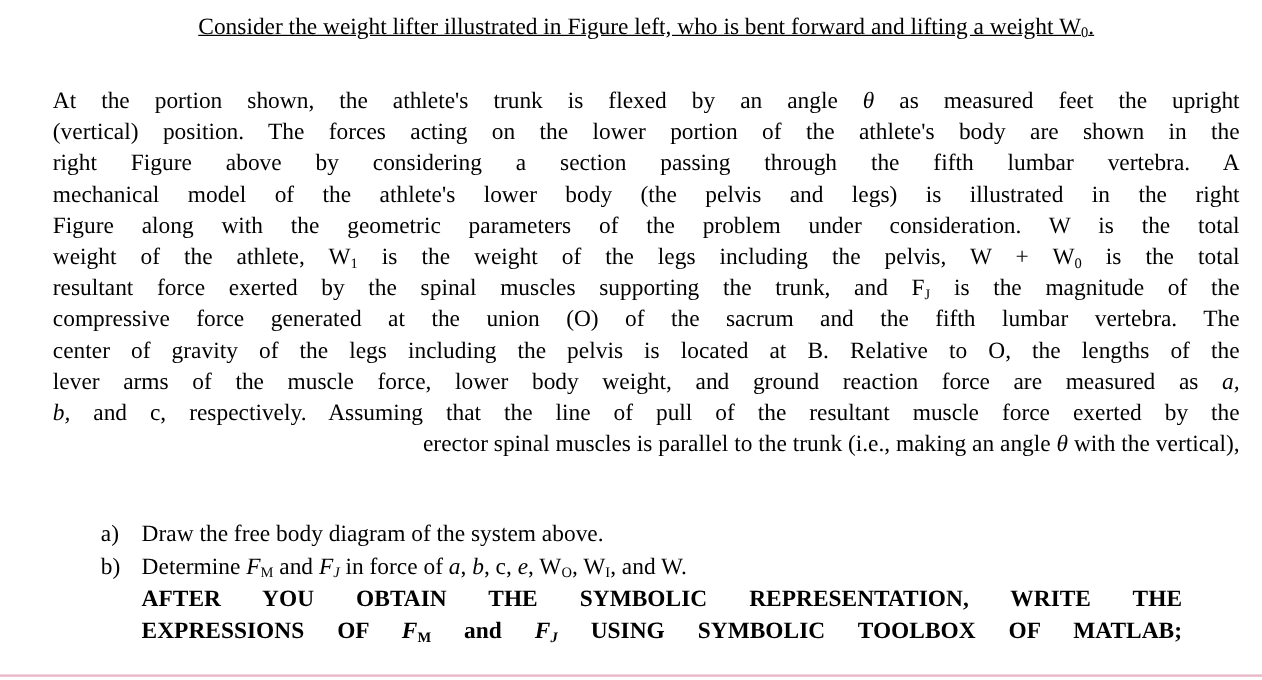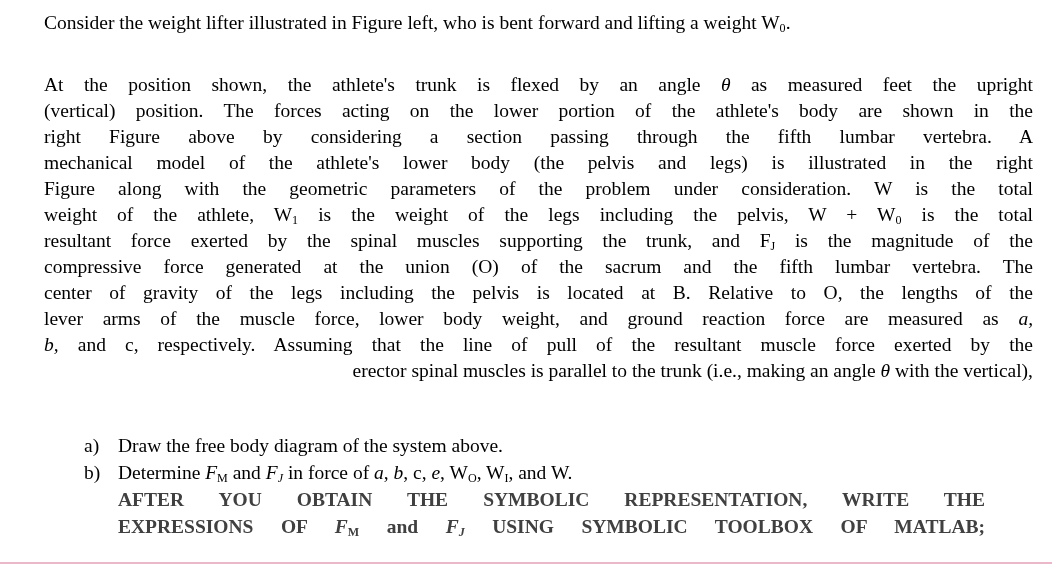--- a/index.html
+++ b/index.html
@@ -28,21 +28,22 @@
     text-align: justify;
     text-align-last: justify;
     white-space: normal;
   }
   .tline.last {
     text-align: right;
     text-align-last: auto;
   }
   .single-line {
     line-height: 26px;
-    text-align: left;
+    text-align: center;
+    text-decoration: underline;
   }
   .para2 {
     margin-top: 36px;
   }
   .problems {
     margin-top: 48px;
     padding-left: 40px; 
   }
   .pitem {
     display: flex;
@@ -82,21 +83,21 @@
 </style>
 </head>
 <body>
 
 <div class="page">
   <div class="content">
 
     <div class="single-line"><span>Consider the weight lifter illustrated in Figure left, who is bent forward and lifting a weight W</span><sub>0</sub><span>.</span></div>
 
     <div class="para2">
-        <div class="tline"><span>At the position shown, the athlete's trunk is flexed by an angle </span><span class="it">θ</span><span> as measured feet the upright</span></div>
+        <div class="tline"><span>At the portion shown, the athlete's trunk is flexed by an angle </span><span class="it">θ</span><span> as measured feet the upright</span></div>
         <div class="tline"><span>(vertical) position. The forces acting on the lower portion of the athlete's body are shown in the</span></div>
         <div class="tline"><span>right Figure above by considering a section passing through the fifth lumbar vertebra. A</span></div>
         <div class="tline"><span>mechanical model of the athlete's lower body (the pelvis and legs) is illustrated in the right</span></div>
         <div class="tline"><span>Figure along with the geometric parameters of the problem under consideration. W is the total</span></div>
         <div class="tline"><span>weight of the athlete, W</span><sub>1</sub><span> is the weight of the legs including the pelvis, W + W</span><sub>0</sub><span> is the total</span></div>
         <div class="tline"><span>resultant force exerted by the spinal muscles supporting the trunk, and F</span><sub>J</sub><span> is the magnitude of the</span></div>
         <div class="tline"><span>compressive force generated at the union (O) of the sacrum and the fifth lumbar vertebra. The</span></div>
         <div class="tline"><span>center of gravity of the legs including the pelvis is located at B. Relative to O, the lengths of the</span></div>
         <div class="tline"><span>lever arms of the muscle force, lower body weight, and ground reaction force are measured as </span><span class="it">a,</span></div>
         <div class="tline"><span class="it">b,</span><span> and c, respectively. Assuming that the line of pull of the resultant muscle force exerted by the</span></div>
@@ -110,21 +111,21 @@
         <span class="ptext"><span>Draw the free body diagram of the system above.</span></span>
       </div>
 
       <div class="pitem">
         <span class="pmarker">b)</span>
         <span class="ptext"><span>Determine </span><span class="it">F</span><sub>M</sub><span> and </span><span class="it">F</span><sub class="it">J</sub><span> in force of </span><span class="it">a</span><span>, </span><span class="it">b</span><span>, c, </span><span class="it">e</span><span>, W</span><sub>O</sub><span>, W</span><sub>I</sub><span>, and W.</span></span>
       </div>
 
       <div class="pitem">
         <span class="pmarker"></span>
-        <span class="warning" style="color: #404040;">
+        <span class="warning" style="color: #000000;">
             <div class="tline"><span>AFTER YOU OBTAIN THE SYMBOLIC REPRESENTATION, WRITE THE</span></div>
             <div class="tline"><span>EXPRESSIONS OF </span><span class="it">F</span><sub>M</sub><span> and </span><span class="it">F</span><sub class="it">J</sub><span> USING SYMBOLIC TOOLBOX OF MATLAB;</span></div>
           </span>
       </div>
 
     </div>
   </div>
 
   <div class="bottom-rule" style="background: rgb(234, 184, 200);"></div>
 </div>

